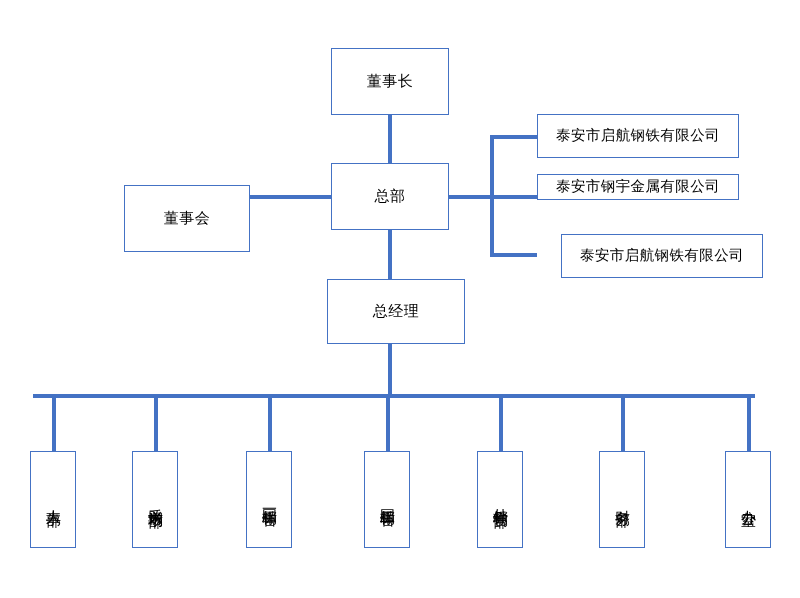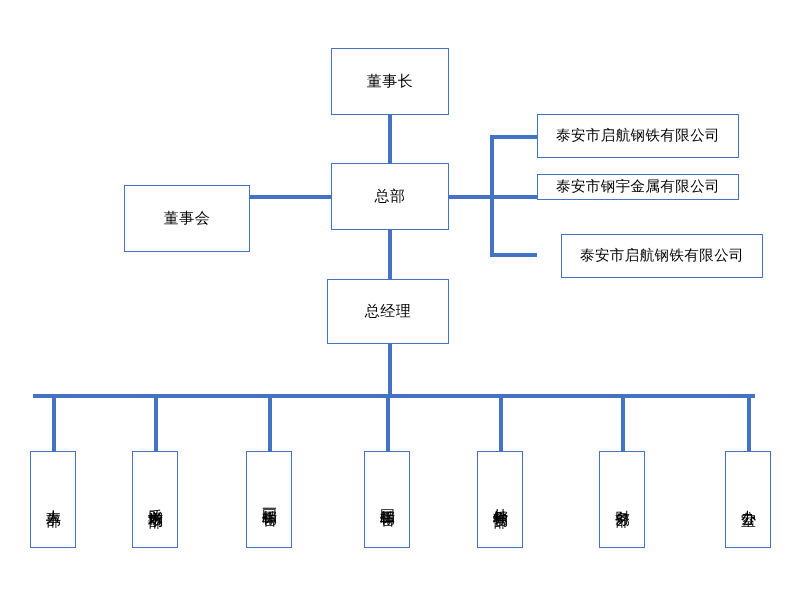--- a/index.html
+++ b/index.html
@@ -99,21 +99,21 @@
   </div>
 
   <div class="node horizontal" style="left:124px; top:165px; width:126px; height:67px;margin-top:20px;">
     <span class="node-label">董事会</span>
   </div>
 
   <div class="node horizontal" style="left:331px; top:163px; width:118px; height:67px;">
     <span class="node-label">总部</span>
   </div>
 
-  <div class="node horizontal" style="left:327px; top:279px; width:122px; height:65px;">
+  <div class="node horizontal" style="left:327px; top:279px; width:138px; height:65px;">
     <span class="node-label">总经理</span>
   </div>
 
   <div class="node horizontal company" style="left:537px; top:114px; width:202px; height:44px;">
     <span class="node-label">泰安市启航钢铁有限公司</span>
   </div>
 
   <div class="node horizontal company" style="left:537px; top:174px; width:202px; height:26px;">
     <span class="node-label">泰安市钢宇金属有限公司</span>
   </div>

